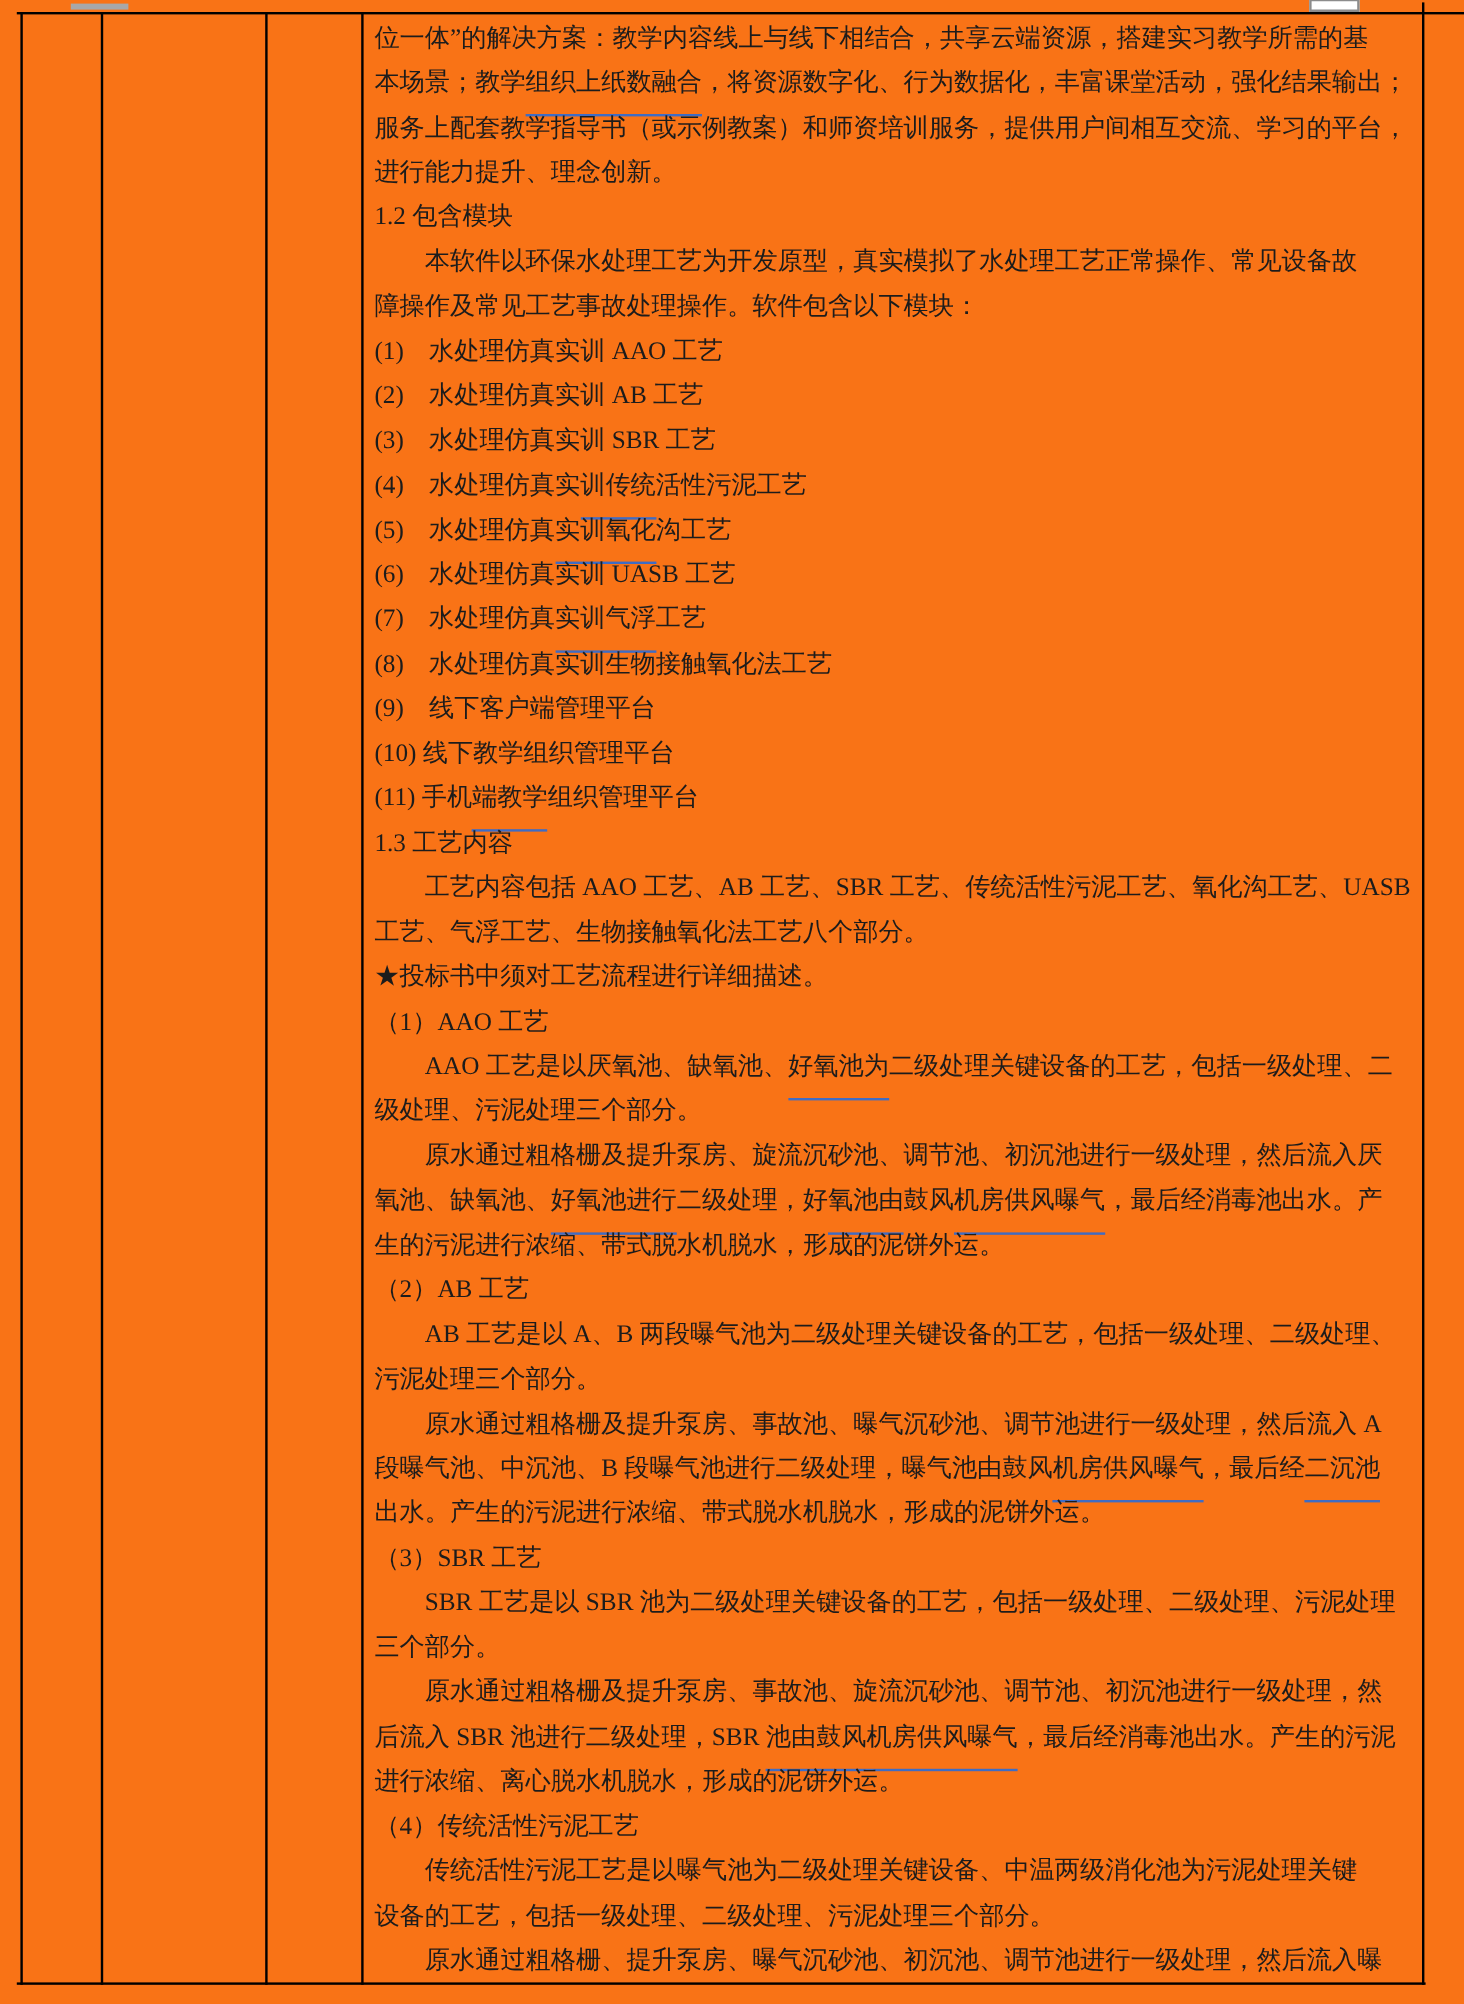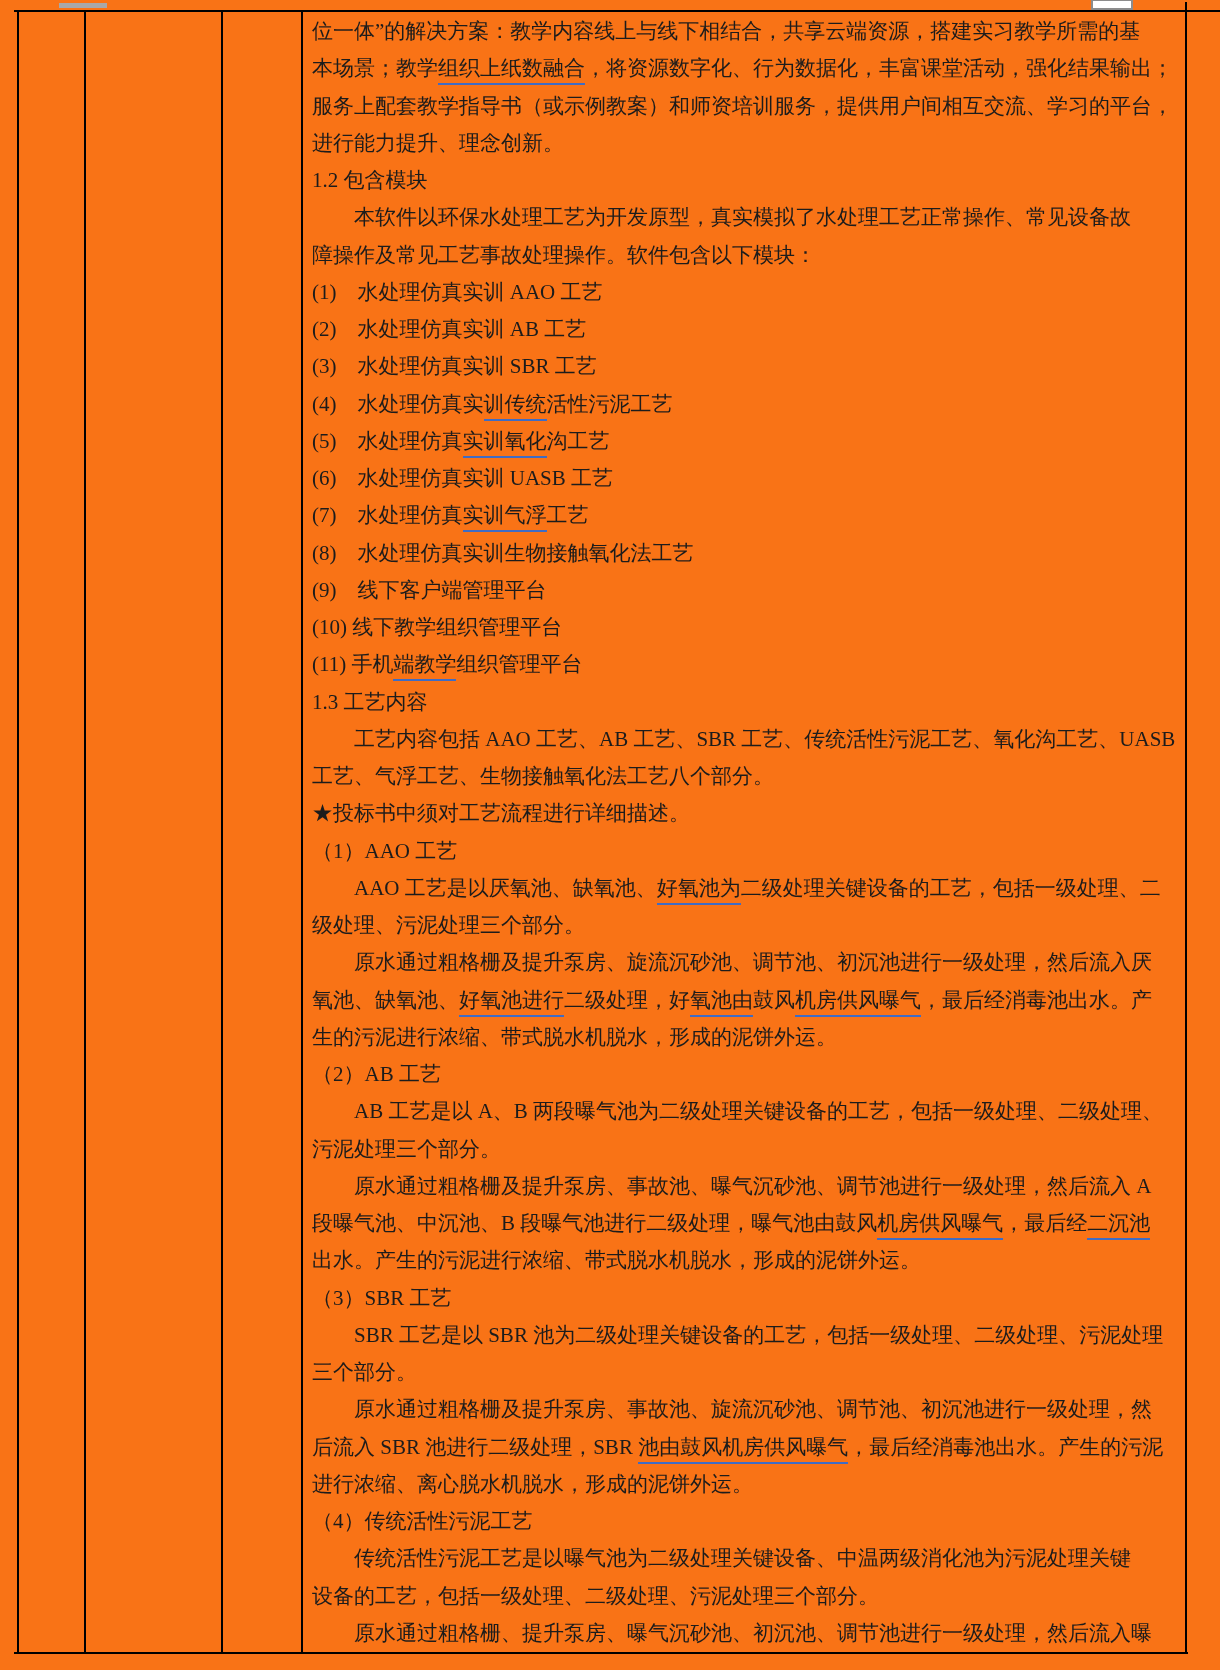--- a/index.html
+++ b/index.html
@@ -15,21 +15,21 @@
   .gray-bar{position:absolute;background:#a8a8a8;}
   .gray-box{position:absolute;background:#ffffff;border:2px solid #8c8c8c;border-top-width:1px;box-sizing:border-box;}
   .text-cell{
     position:absolute;
     left:312px;top:13px;width:868px;
     font-size:21px;line-height:37.25px;
     color:#1c1c1c;
     white-space:pre;
   }
   .line{height:37.25px;overflow:visible;}
-  .u{border-bottom:2px solid #3f6cc4;padding-bottom:3px;}
+  .u{border-bottom:2px solid #3f6cc4;padding-bottom:15px;}
 </style>
 </head>
 <body>
 
 <div class="page">
 
   <div class="hline" style="left:14px;top:10px;width:1206px;"></div>
   <div class="hline" style="left:14px;top:1652px;width:1174px;"></div>
   <div class="vline" style="left:17px;top:10px;height:1644px;"></div>
   <div class="vline" style="left:84px;top:10px;height:1644px;"></div>

